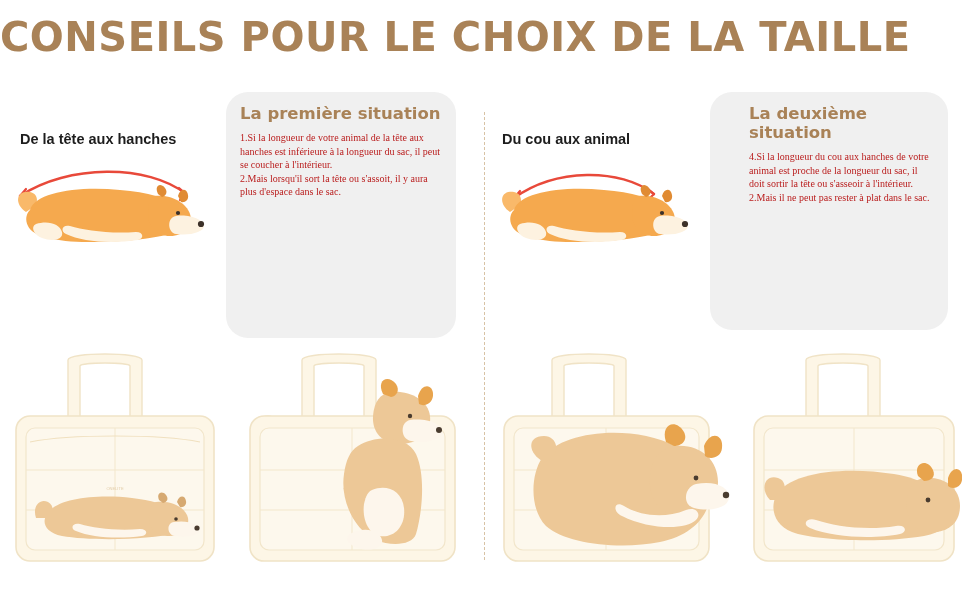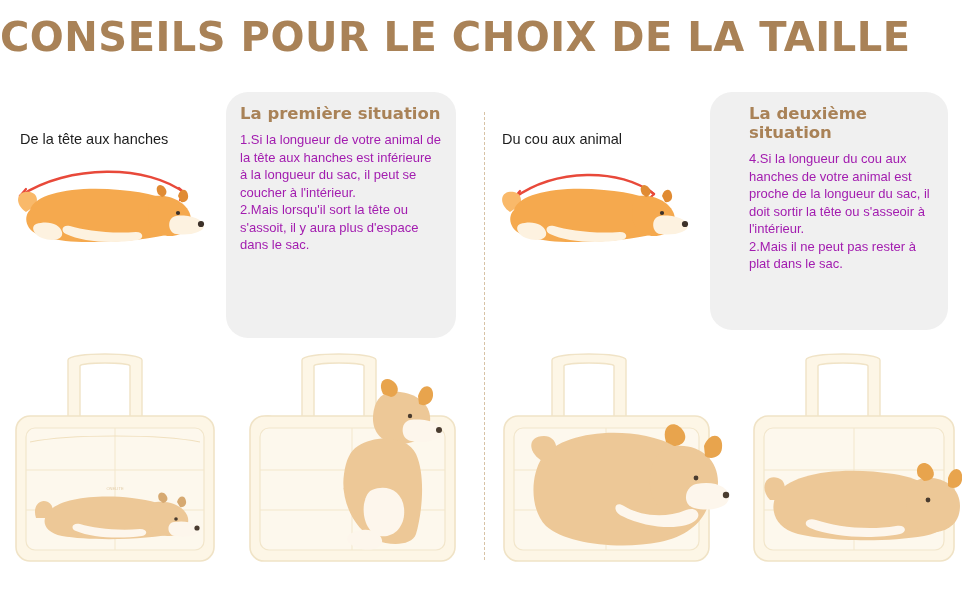--- a/index.html
+++ b/index.html
@@ -38,21 +38,21 @@
     left: 484px;
     top: 112px;
     width: 0;
     height: 448px;
     border-left: 1px dashed #d8c3a5;
   }
   
   .meas-label {
     position: absolute;
     font-size: 14.5px;
-    font-weight: normal;
+    font-weight: bold;
     color: #1d1d1d;
     white-space: nowrap;
   }
   #meas-label-left  { left: 20px;  top: 131px; }
   #meas-label-right { left: 502px; top: 131px; }
 
   
   .card {
     position: absolute;
     background: #f0f0f0;
@@ -63,24 +63,25 @@
   #card-left  { left: 226px; top: 92px;  width: 230px; height: 246px; }
   #card-right { left: 710px; top: 92px;  width: 238px; height: 238px; padding-left: 39px; }
   .card-title {
     font-size: 16.5px;
     font-weight: bold;
     color: #a98257;
     margin: 0 0 8px 0;
     font-family: "DejaVu Sans", sans-serif;
   }
   .card-body {
-    font-size: 13px;
+    font-size: 10px;
     line-height: 1.35;
-    color: #a21caf;
+    color: #b91c1c;
     white-space: pre-line;
+    font-family: Liberation Serif, serif;
   }
   
   .illus {
     position: absolute;
   }
   #dog-left  { left: 8px;   top: 150px; }
   #dog-right { left: 492px; top: 150px; }
 
   
   #scene-1 { position:absolute; left: 10px;  top: 350px; }

